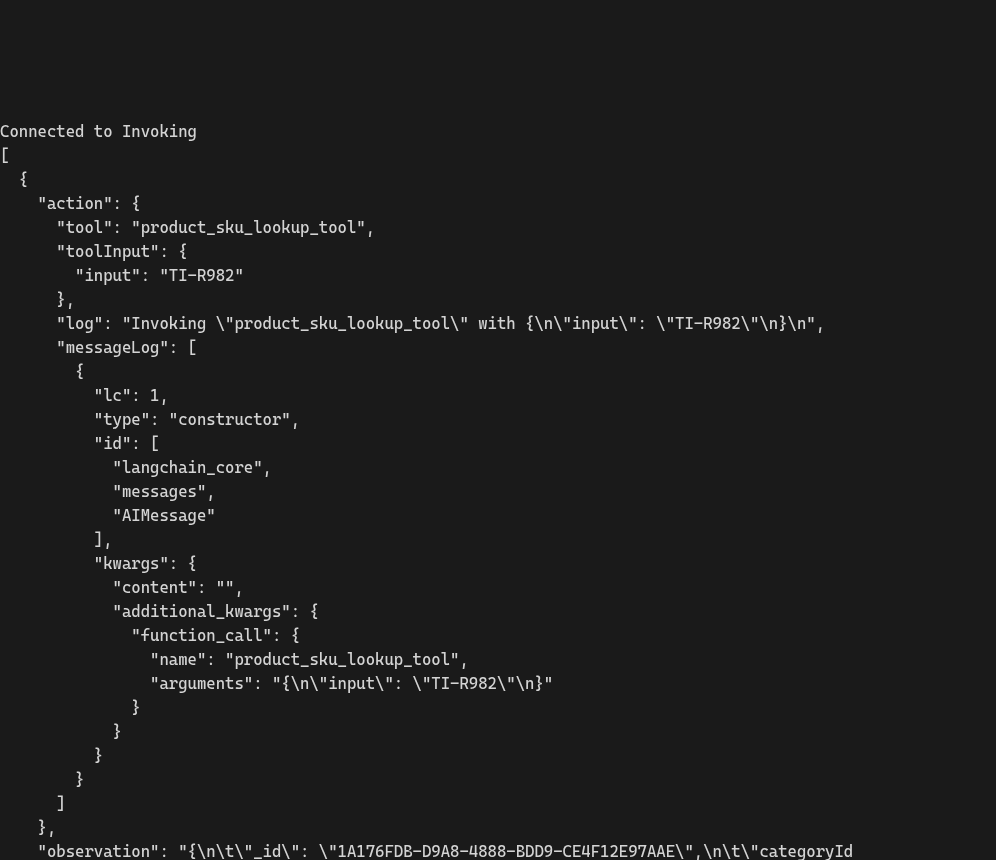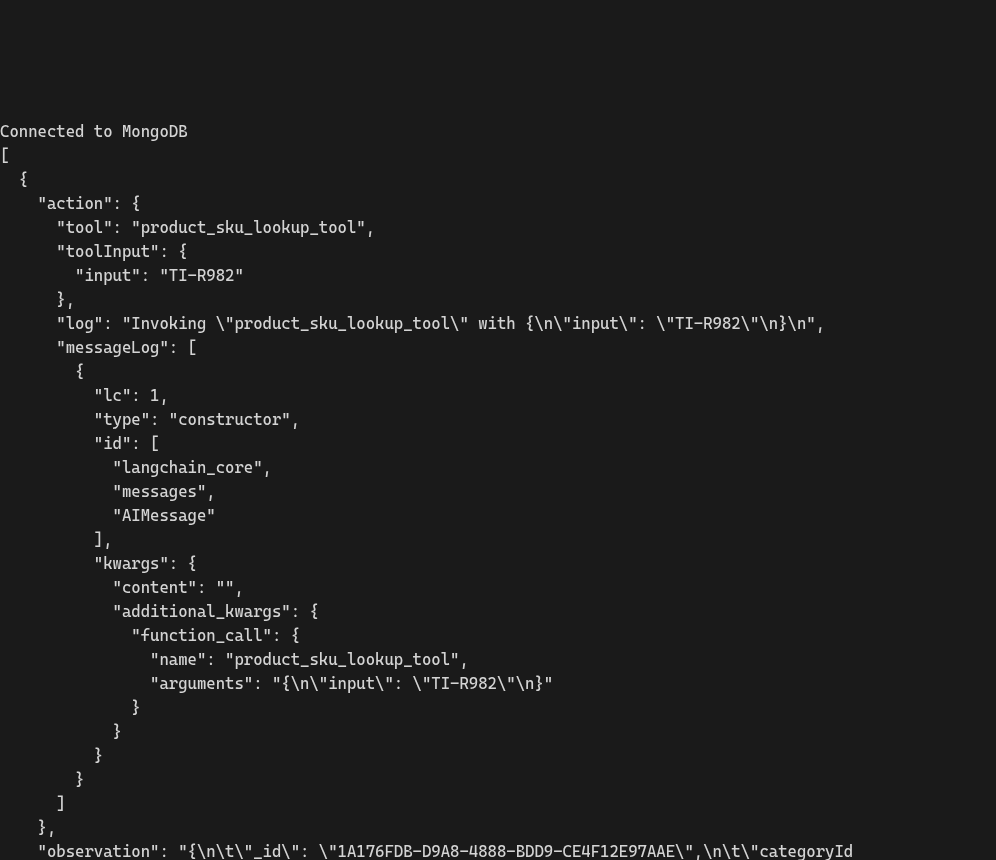--- a/index.html
+++ b/index.html
@@ -23,21 +23,21 @@
       white-space: pre;
       padding: 0;
     }
   </style>
 </head>
 <body>
 
 
 
 <div class="terminal-output">
-<span>Connected to MongoDB</span>
+<span>Connected to Invoking</span>
 <span>[</span>
 <span>  {</span>
 <span>    "action": {</span>
 <span>      "tool": "product_sku_lookup_tool",</span>
 <span>      "toolInput": {</span>
 <span>        "input": "TI-R982"</span>
 <span>      },</span>
 <span>      "log": "Invoking \"product_sku_lookup_tool\" with {\n\"input\": \"TI-R982\"\n}\n",</span>
 <span>      "messageLog": [</span>
 <span>        {</span>

